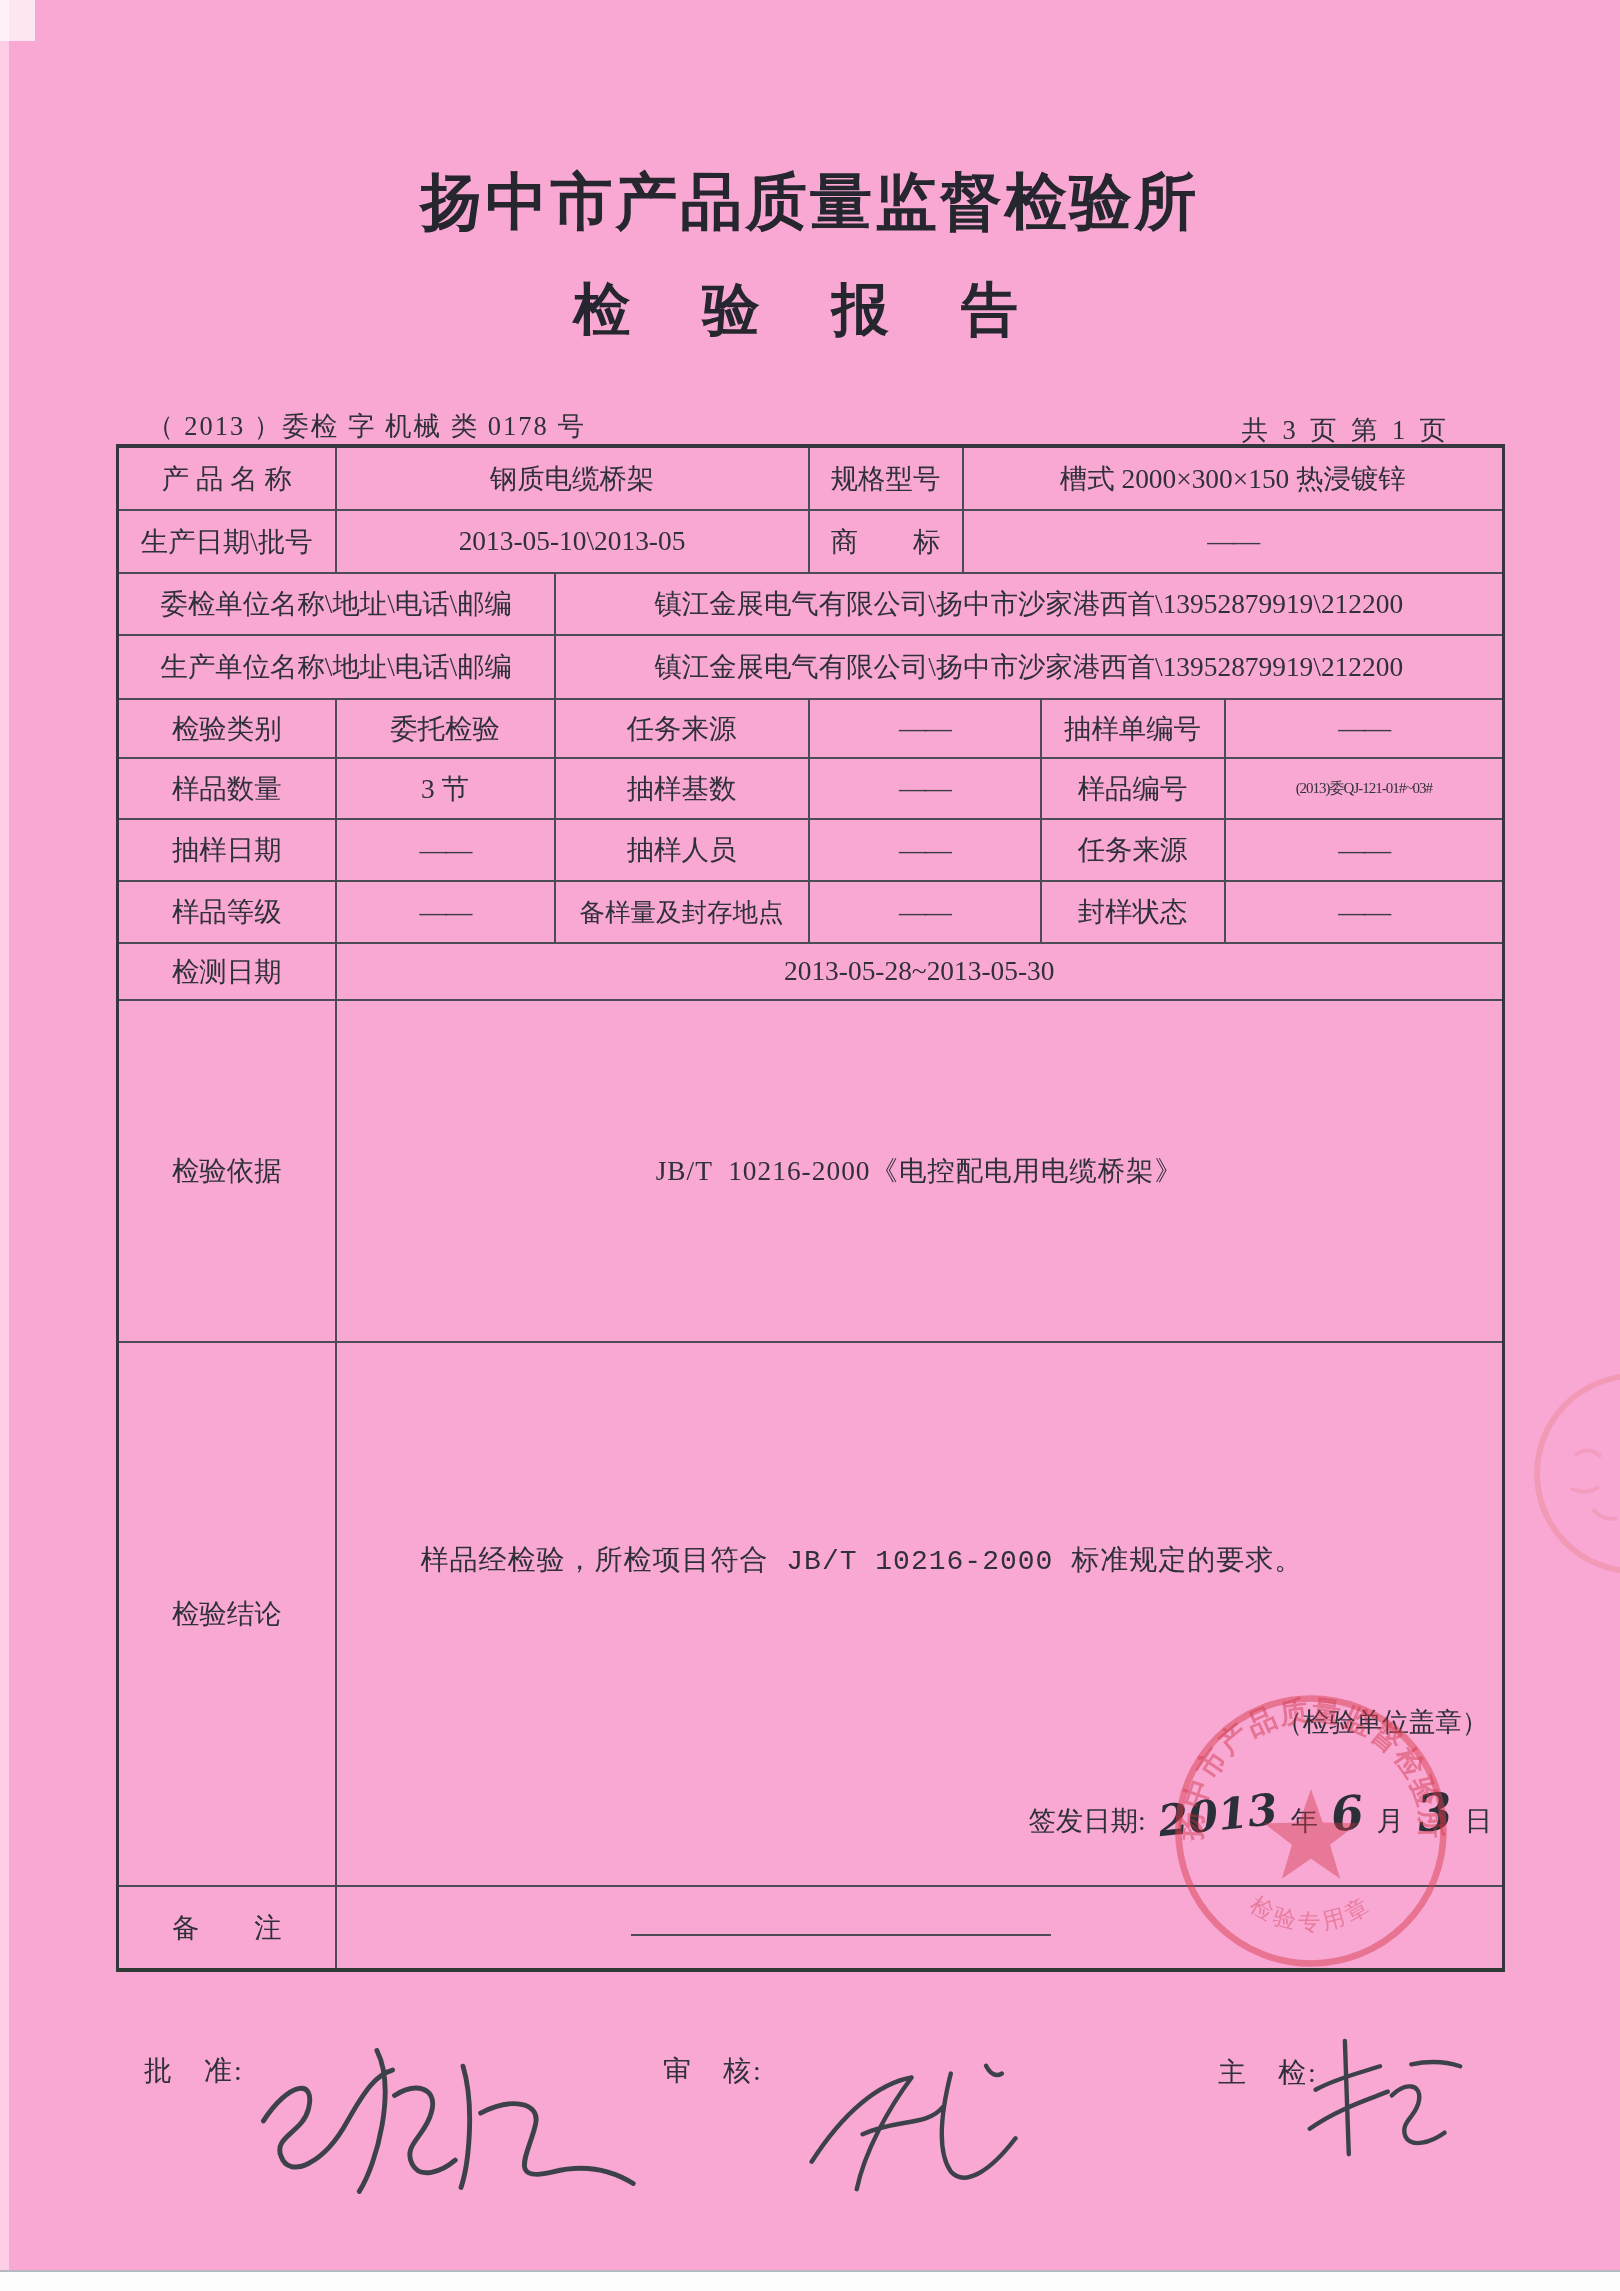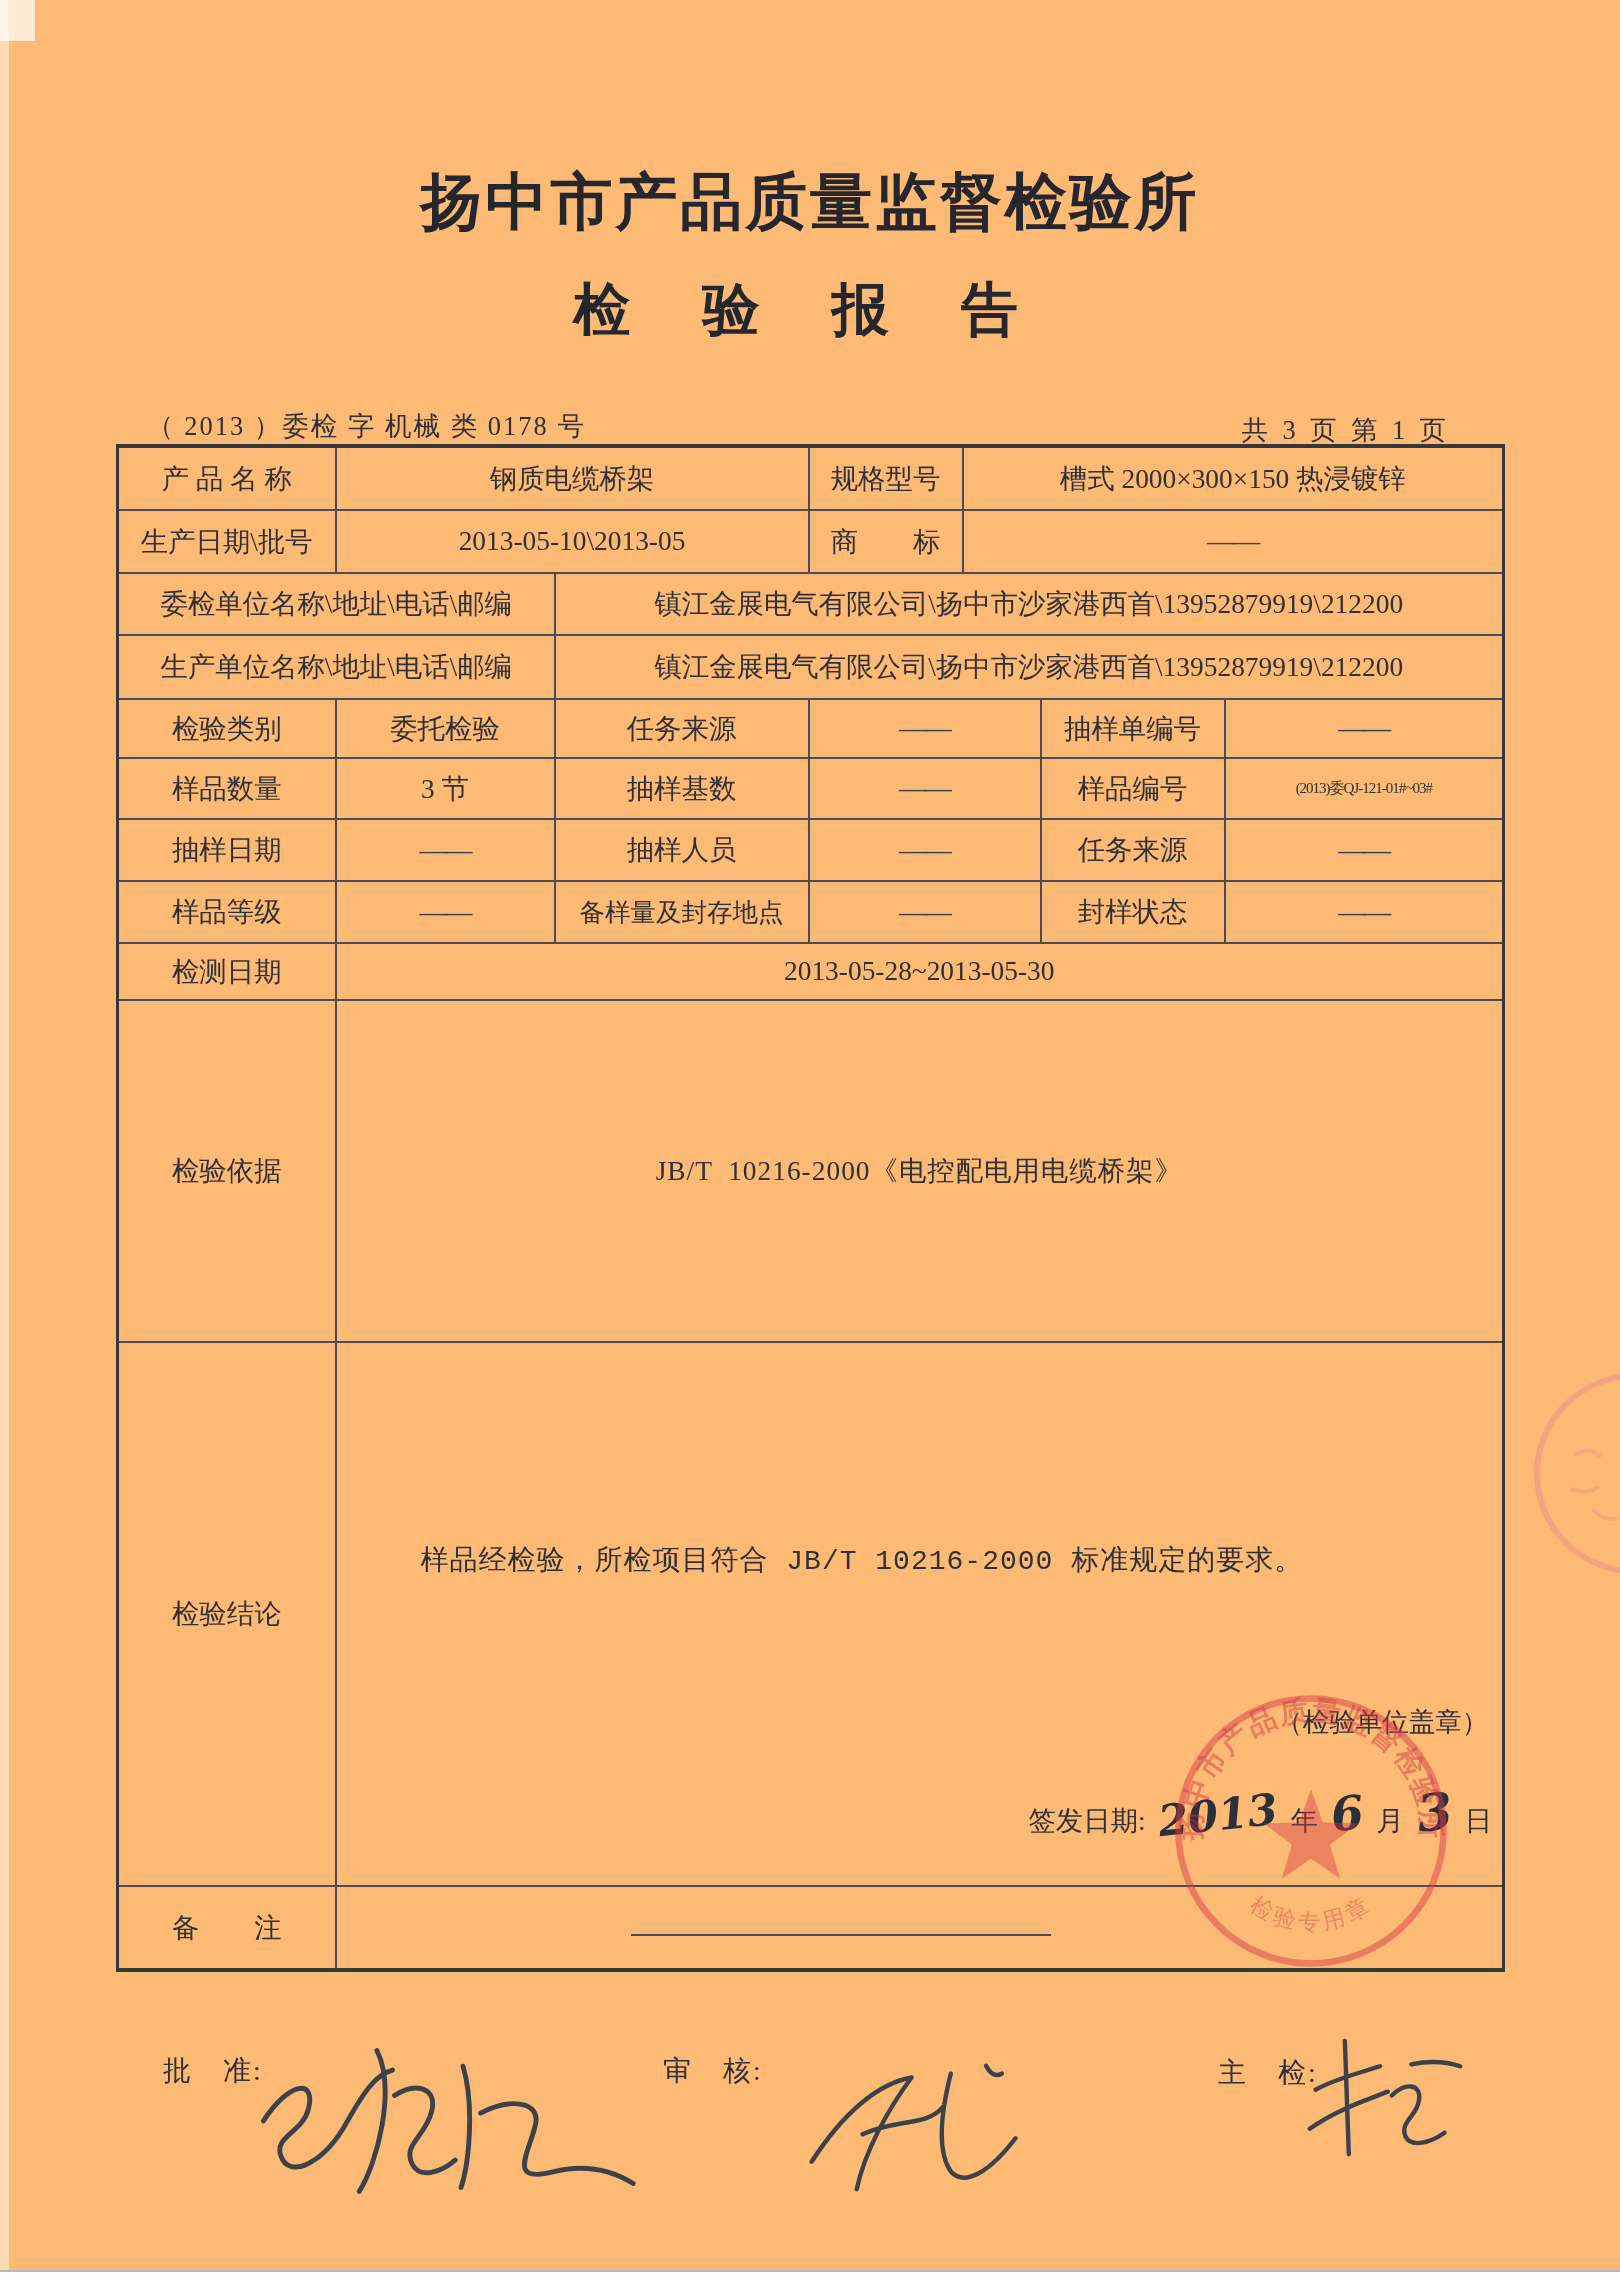--- a/index.html
+++ b/index.html
@@ -1,19 +1,19 @@
 <!DOCTYPE html>
 <html><head>
 <meta charset="utf-8">
 <style>
   html,body{margin:0;padding:0;background:#dfe3e8;}
   #page{
     position:relative;
     width:1620px;height:2292px;
-    background:#fdba74;
+    background:#f9a8d4;
     overflow:hidden;
     font-family:"Liberation Serif","DejaVu Serif",serif;
     color:#2f3038;
   }
   .org-title{
     position:absolute;top:160px;left:0;width:100%;
     text-align:center;font-size:62px;font-weight:700;letter-spacing:2.9px;
     color:#25262e;
   }
   .report-title{
@@ -194,21 +194,21 @@
     <text font-size="24" fill="rgba(206,48,62,0.42)" letter-spacing="4">
       <textPath href="#sealArcBottom" startOffset="50%" text-anchor="middle">检验专用章</textPath>
     </text>
   </svg>
 
   <svg id="edge-stamp-svg" width="206" height="225" viewBox="0 0 210 230">
     <circle cx="112" cy="112" r="100" fill="none" stroke="rgba(233,135,146,0.45)" stroke-width="6"></circle>
     <path d="M52,92 q14,-8 24,2 M48,128 q16,6 26,-2 M70,150 q10,10 22,8" fill="none" stroke="rgba(233,135,146,0.35)" stroke-width="4" stroke-linecap="round"></path>
   </svg>
 
-  <div class="sig-label" style="left:163px;top:2052px">批　准:</div>
+  <div class="sig-label" style="left:144px;top:2052px">批　准:</div>
   <div class="sig-label" style="left:663px;top:2052px">审　核:</div>
   <div class="sig-label" style="left:1218px;top:2054px">主　检:</div>
 
   <svg class="sig-svg" style="left:230px;top:2027px" width="421" height="181" viewBox="0 0 430 185">
     <path stroke-width="5" d="M34,96 C60,56 88,52 80,84 C74,108 44,112 52,132 C60,156 96,140 120,96 C138,64 150,48 166,44 M150,24 C170,64 150,140 132,168 M168,70 C190,56 212,62 206,86 C200,112 176,120 186,140 C194,156 216,148 230,136 M238,40 C250,80 244,140 236,164 M256,88 C286,72 318,76 312,100 C306,128 282,160 330,148 C370,138 396,150 412,160"></path>
   </svg>
 
   <svg class="sig-svg" style="left:794px;top:2044px" width="245" height="162" viewBox="0 0 250 165">
     <path stroke-width="4.5" d="M18,120 C50,70 86,40 120,34 C96,66 72,110 64,148 M70,92 C104,76 136,84 152,64 M160,30 C150,70 146,110 160,130 C174,146 200,130 226,96 M196,22 C200,30 206,34 212,30"></path>
   </svg>

